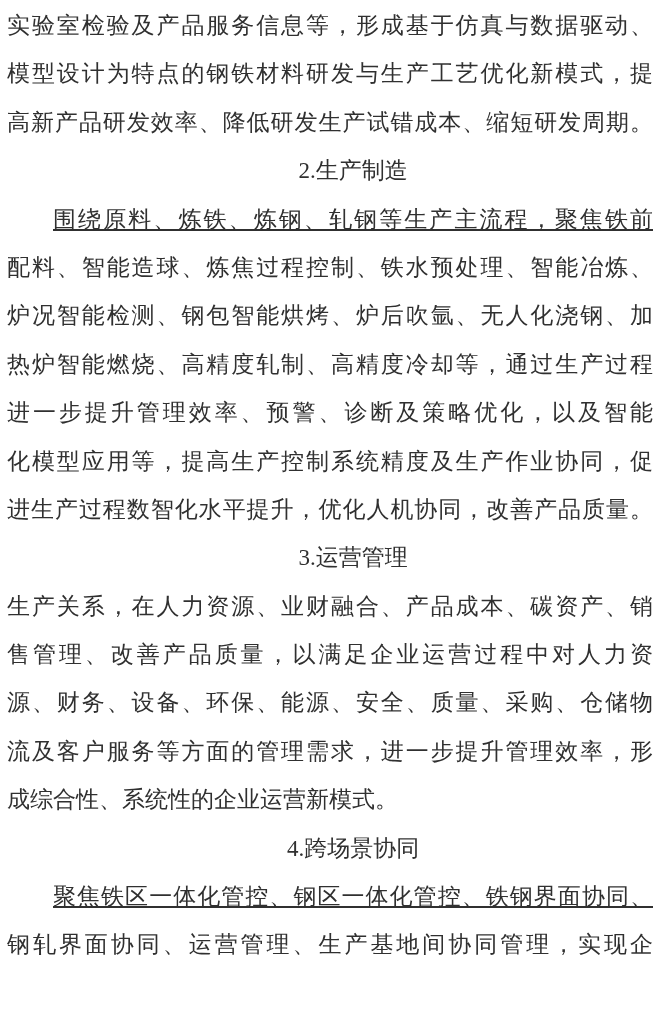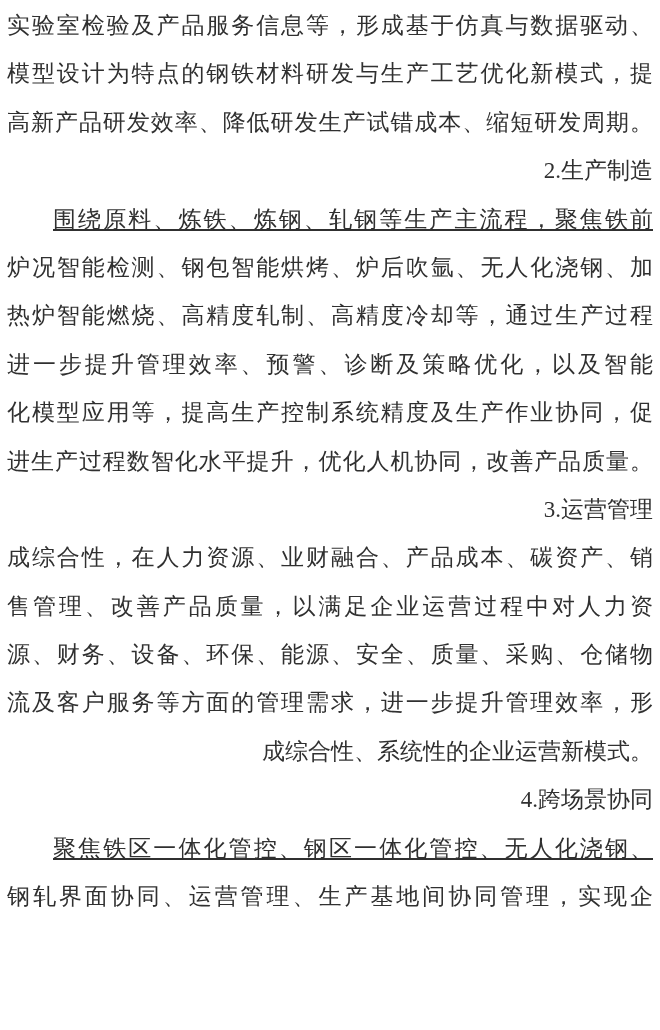--- a/index.html
+++ b/index.html
@@ -33,45 +33,46 @@
   
   .line.para-start {
     text-align: justify;
     text-align-last: justify;
     text-indent: 2em;
     text-decoration: underline;
   }
   
   .line.heading {
     text-indent: 2em;
-    text-align: right;
+    text-align: center;
   }
   
   .line.para-end {
-    text-align: right;
+    text-align: left;
   }
 </style>
 </head>
 <body>
 
 <div class="page">
   <div id="text-block">
       <div class="line body">实验室检验及产品服务信息等，形成基于仿真与数据驱动、</div>
       <div class="line body">模型设计为特点的钢铁材料研发与生产工艺优化新模式，提</div>
       <div class="line body">高新产品研发效率、降低研发生产试错成本、缩短研发周期。</div>
       <div class="line heading">2.生产制造</div>
       <div class="line para-start">围绕原料、炼铁、炼钢、轧钢等生产主流程，聚焦铁前</div>
+      <div class="line body">配料、智能造球、炼焦过程控制、铁水预处理、智能冶炼、</div>
       <div class="line body">炉况智能检测、钢包智能烘烤、炉后吹氩、无人化浇钢、加</div>
       <div class="line body">热炉智能燃烧、高精度轧制、高精度冷却等，通过生产过程</div>
       <div class="line body">进一步提升管理效率、预警、诊断及策略优化，以及智能</div>
       <div class="line body">化模型应用等，提高生产控制系统精度及生产作业协同，促</div>
       <div class="line body">进生产过程数智化水平提升，优化人机协同，改善产品质量。</div>
       <div class="line heading">3.运营管理</div>
-      <div class="line body">成综合性，在人力资源、业财融合、产品成本、碳资产、销</div>
+      <div class="line body">生产关系，在人力资源、业财融合、产品成本、碳资产、销</div>
       <div class="line body">售管理、改善产品质量，以满足企业运营过程中对人力资</div>
       <div class="line body">源、财务、设备、环保、能源、安全、质量、采购、仓储物</div>
       <div class="line body">流及客户服务等方面的管理需求，进一步提升管理效率，形</div>
       <div class="line para-end">成综合性、系统性的企业运营新模式。</div>
       <div class="line heading">4.跨场景协同</div>
-      <div class="line para-start">聚焦铁区一体化管控、钢区一体化管控、无人化浇钢、</div>
+      <div class="line para-start">聚焦铁区一体化管控、钢区一体化管控、铁钢界面协同、</div>
       <div class="line body">钢轧界面协同、运营管理、生产基地间协同管理，实现企</div>
     </div>
 </div>
 
 </body></html>

